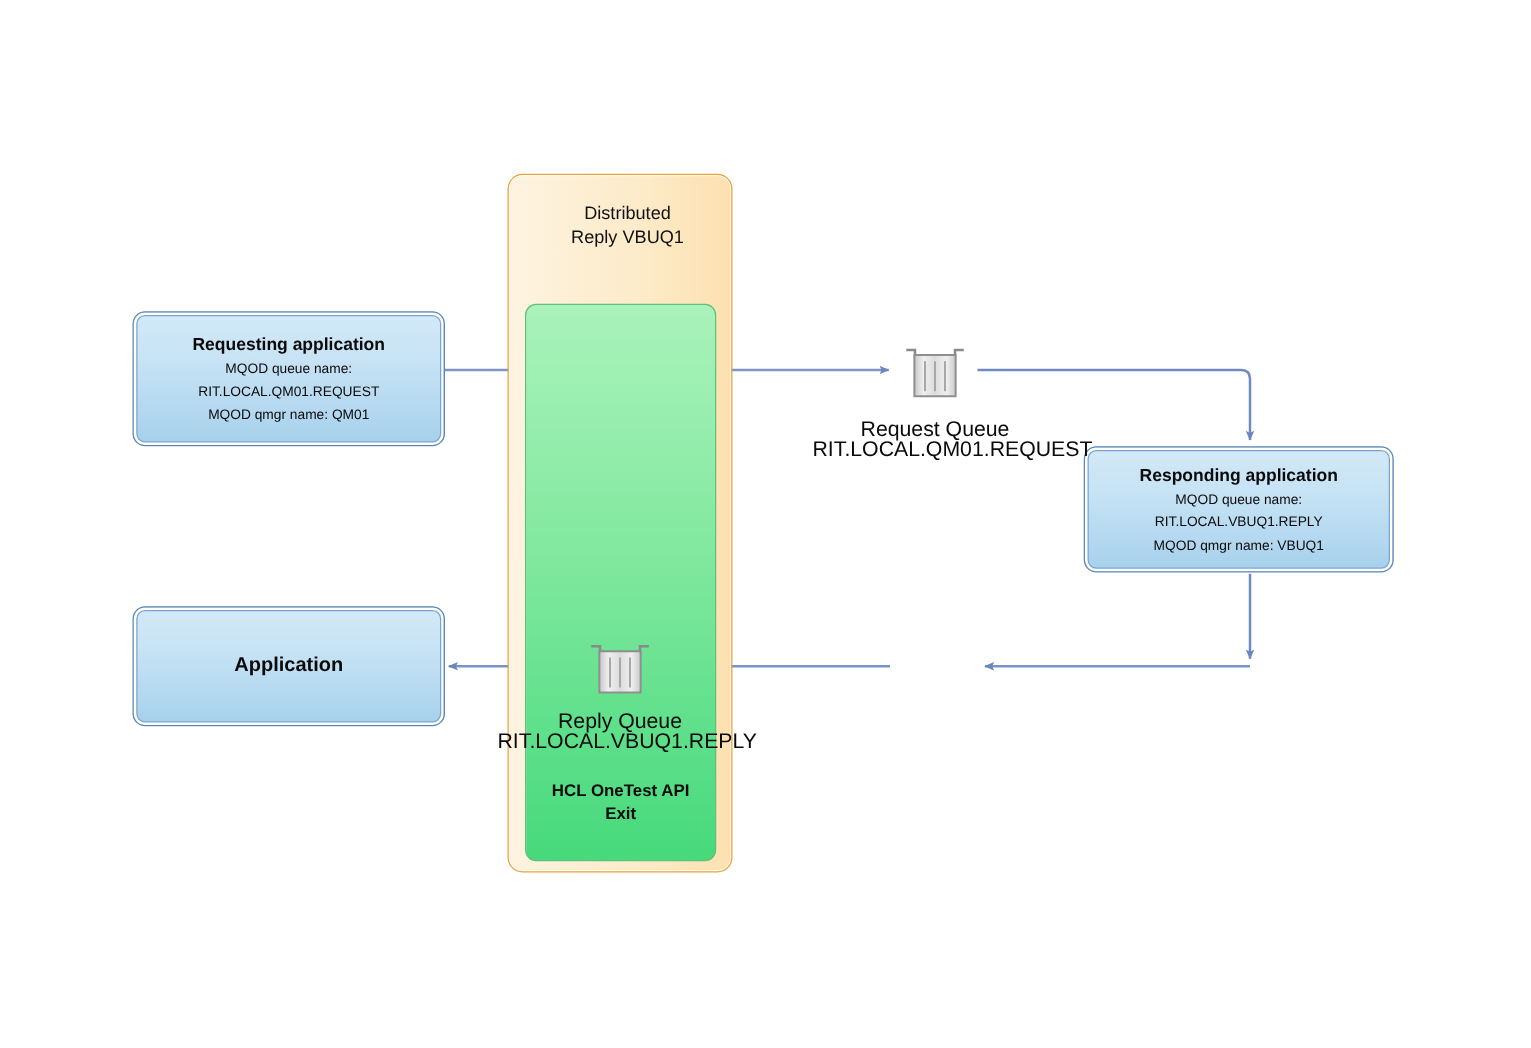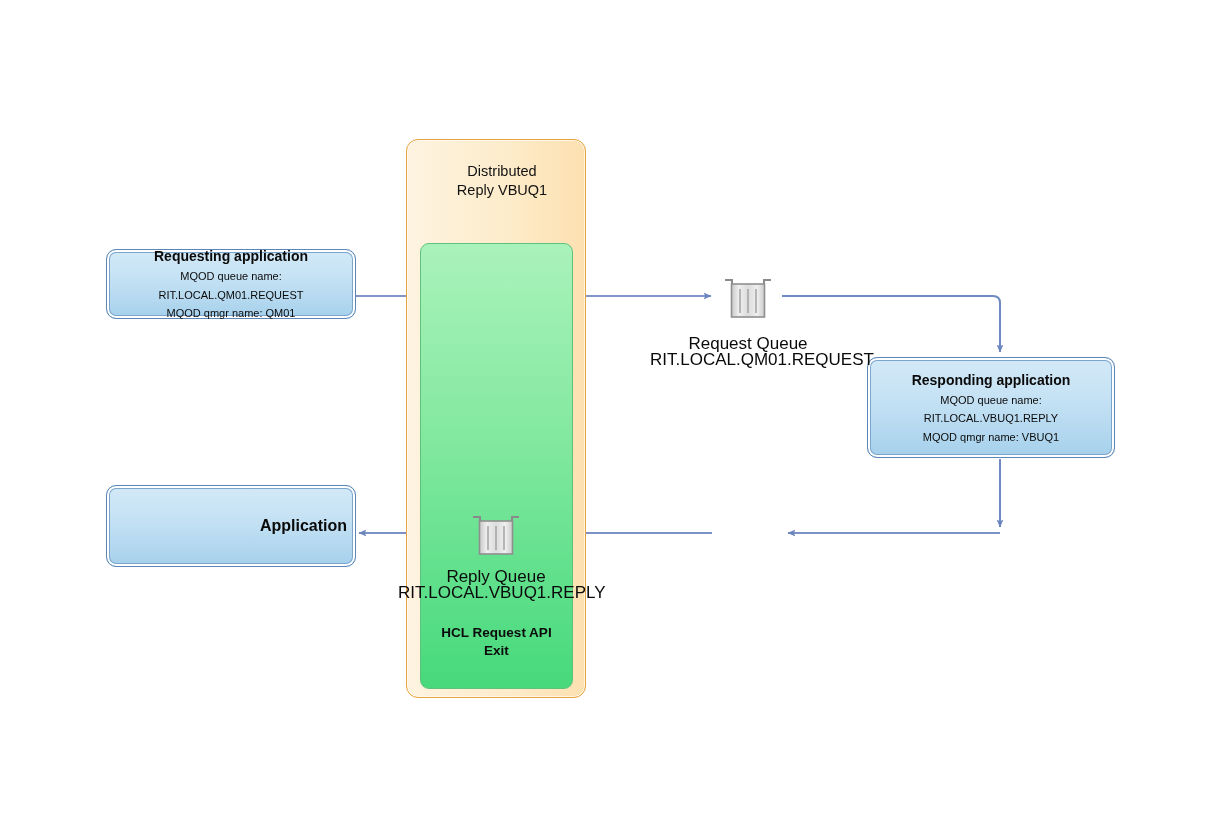--- a/index.html
+++ b/index.html
@@ -128,38 +128,38 @@
 
     <path d="M451,533 L359,533" fill="none" stroke="#7a92c6" stroke-width="2" marker-end="url(#ah)"></path>
   </svg>
 
   <div class="node qmgr" style="left:406px; top:139px; width:180px; height:559px;">
     <div class="qmgr-title"><span>Distributed</span><br><span>Reply VBUQ1</span></div>
   </div>
 
 
   <div class="node exitbox" style="left:420px; top:243px; width:153px; height:446px;">
-    <div class="exit-title"><span>HCL Request API</span><br><span>Exit</span></div>
-  </div>
-
-  <div class="node appbox" style="left:106px; top:249px; width:250px; height:70px;">
+    <div class="exit-title"><span>HCL OneTest API</span><br><span>Exit</span></div>
+  </div>
+
+  <div class="node appbox" style="left:106px; top:249px; width:250px; height:108px;">
     <div class="app-line bold">Requesting application</div>
     <div class="app-line">MQOD queue name:</div>
     <div class="app-line">RIT.LOCAL.QM01.REQUEST</div>
     <div class="app-line">MQOD qmgr name: QM01</div>
   </div>
 
   <div class="node appbox" style="left:867px; top:357px; width:248px; height:101px;">
     <div class="app-line bold">Responding application</div>
     <div class="app-line">MQOD queue name:</div>
     <div class="app-line">RIT.LOCAL.VBUQ1.REPLY</div>
     <div class="app-line">MQOD qmgr name: VBUQ1</div>
   </div>
 
-  <div class="node appbox" style="left:106px; top:485px; width:250px; height:82px;align-items:flex-end;">
+  <div class="node appbox" style="left:106px; top:485px; width:250px; height:96px;">
     <div class="app-single">Application</div>
   </div>
 
   <div class="node queue-icon" style="left:722px; top:277px; width:52px; height:44px;">
     <svg width="52" height="44" viewBox="0 0 52 44" xmlns="http://www.w3.org/2000/svg">
       <defs>
         <linearGradient id="qg1" x1="0" y1="0" x2="1" y2="0">
           <stop offset="0%" stop-color="#c9c9c9"></stop>
           <stop offset="22%" stop-color="#efefef"></stop>
           <stop offset="50%" stop-color="#dcdcdc"></stop>

